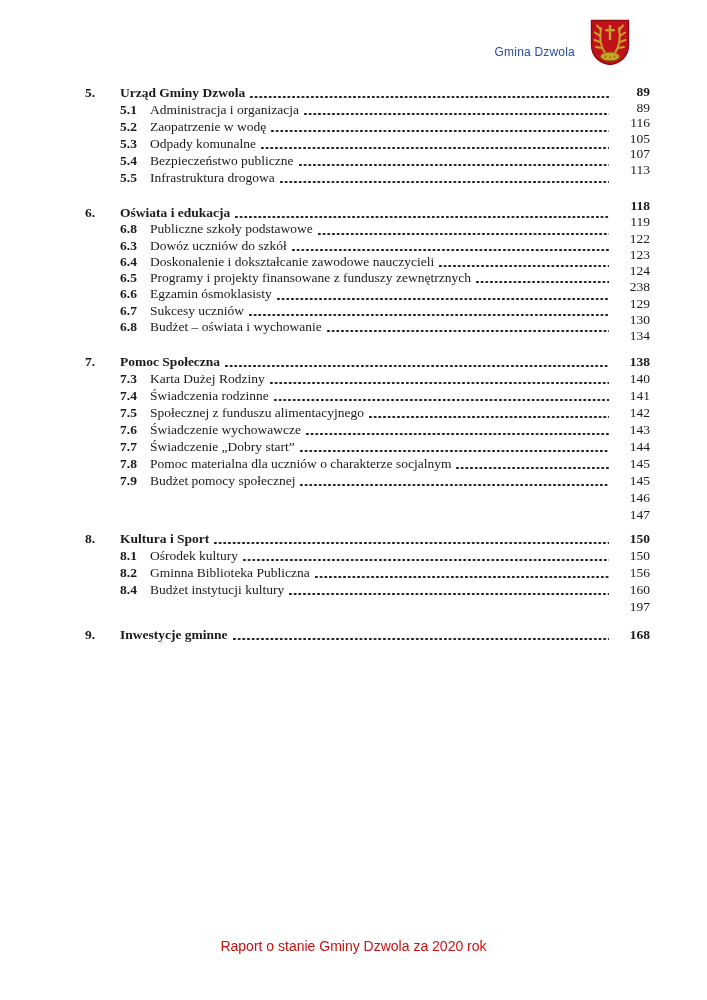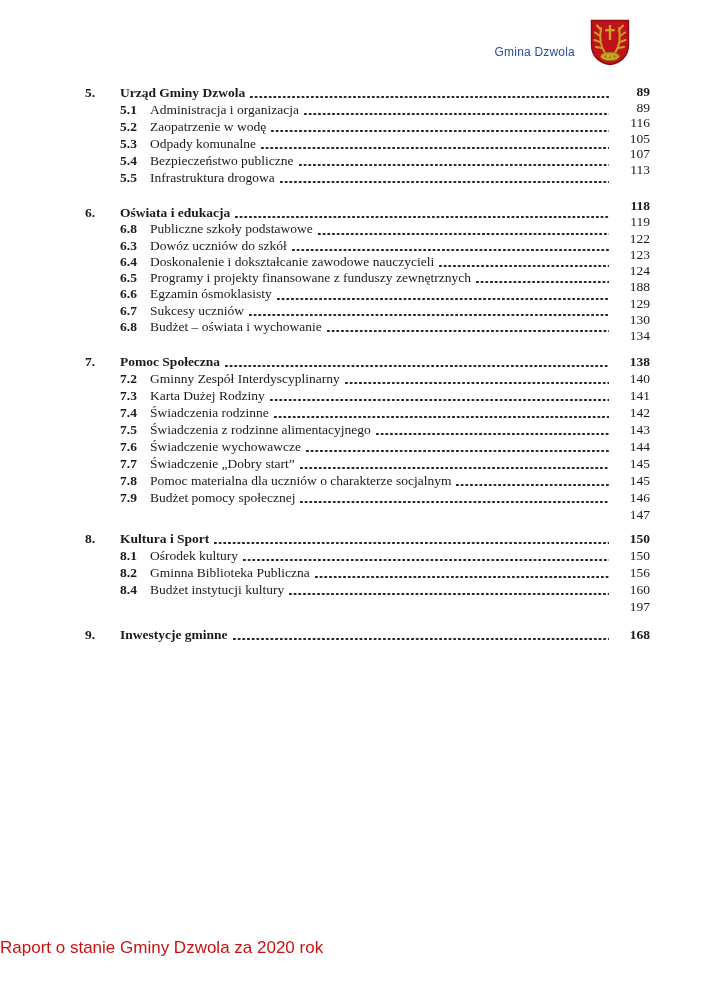--- a/index.html
+++ b/index.html
@@ -65,22 +65,23 @@
 
   .sec-0 { margin-bottom: 19px; }
   .sec-1 { margin-bottom: 8px;  }
   .sec-2 { margin-bottom: 7px;  }
   .sec-3 { margin-bottom: 11px; }
 
   
   .doc-footer {
     position: absolute;
     top: 938px; left: 0; width: 100%;
+    text-align: center;
     font-family: "Liberation Sans", "DejaVu Sans", sans-serif;
-    font-size: 17px;
+    font-size: 14px;
     color: var(--footer-red, #cb1212);
   }
 </style>
 </head>
 <body>
 
 <div class="doc-header">
   <span class="org-name">Gmina Dzwola</span>
   <svg class="crest" viewBox="0 0 40 47" aria-hidden="true">
     <path d="M1.5,1.5 h37 v24 c0,12.5 -8.5,18.5 -18.5,20 c-10,-1.5 -18.5,-7.5 -18.5,-20 z" style="fill:var(--crest-red,#c0121a);stroke:var(--crest-red-dark,#8f0c12);stroke-width:1.4"></path>
@@ -236,64 +237,58 @@
   <div class="pgnum b">118</div>
 
   <div class="pgnum">119</div>
 
   <div class="pgnum">122</div>
 
   <div class="pgnum">123</div>
 
   <div class="pgnum">124</div>
 
-  <div class="pgnum">188</div>
+  <div class="pgnum">238</div>
 
   <div class="pgnum">129</div>
 
   <div class="pgnum">130</div>
 
   <div class="pgnum">134</div>
 </div>
   </section>
 
   <section class="toc-section sec-2">
     <div class="entries">
   <div class="row head">
     <span class="secnum">7.</span>
     <span class="title">Pomoc Społeczna</span>
     <span class="leader"></span>
   </div>
 
 
-  <div class="row">
-    <span class="ind"></span>
-    <span class="subnum">7.2</span>
-    <span class="title">Gminny Zespół Interdyscyplinarny</span>
-    <span class="leader"></span>
-  </div>
 
   <div class="row">
     <span class="ind"></span>
     <span class="subnum">7.3</span>
     <span class="title">Karta Dużej Rodziny</span>
     <span class="leader"></span>
   </div>
 
   <div class="row">
     <span class="ind"></span>
     <span class="subnum">7.4</span>
     <span class="title">Świadczenia rodzinne</span>
     <span class="leader"></span>
   </div>
 
   <div class="row">
     <span class="ind"></span>
     <span class="subnum">7.5</span>
-    <span class="title">Świadczenia z rodzinne alimentacyjnego</span>
+    <span class="title">Społecznej z funduszu alimentacyjnego</span>
     <span class="leader"></span>
   </div>
 
   <div class="row">
     <span class="ind"></span>
     <span class="subnum">7.6</span>
     <span class="title">Świadczenie wychowawcze</span>
     <span class="leader"></span>
   </div>
 

